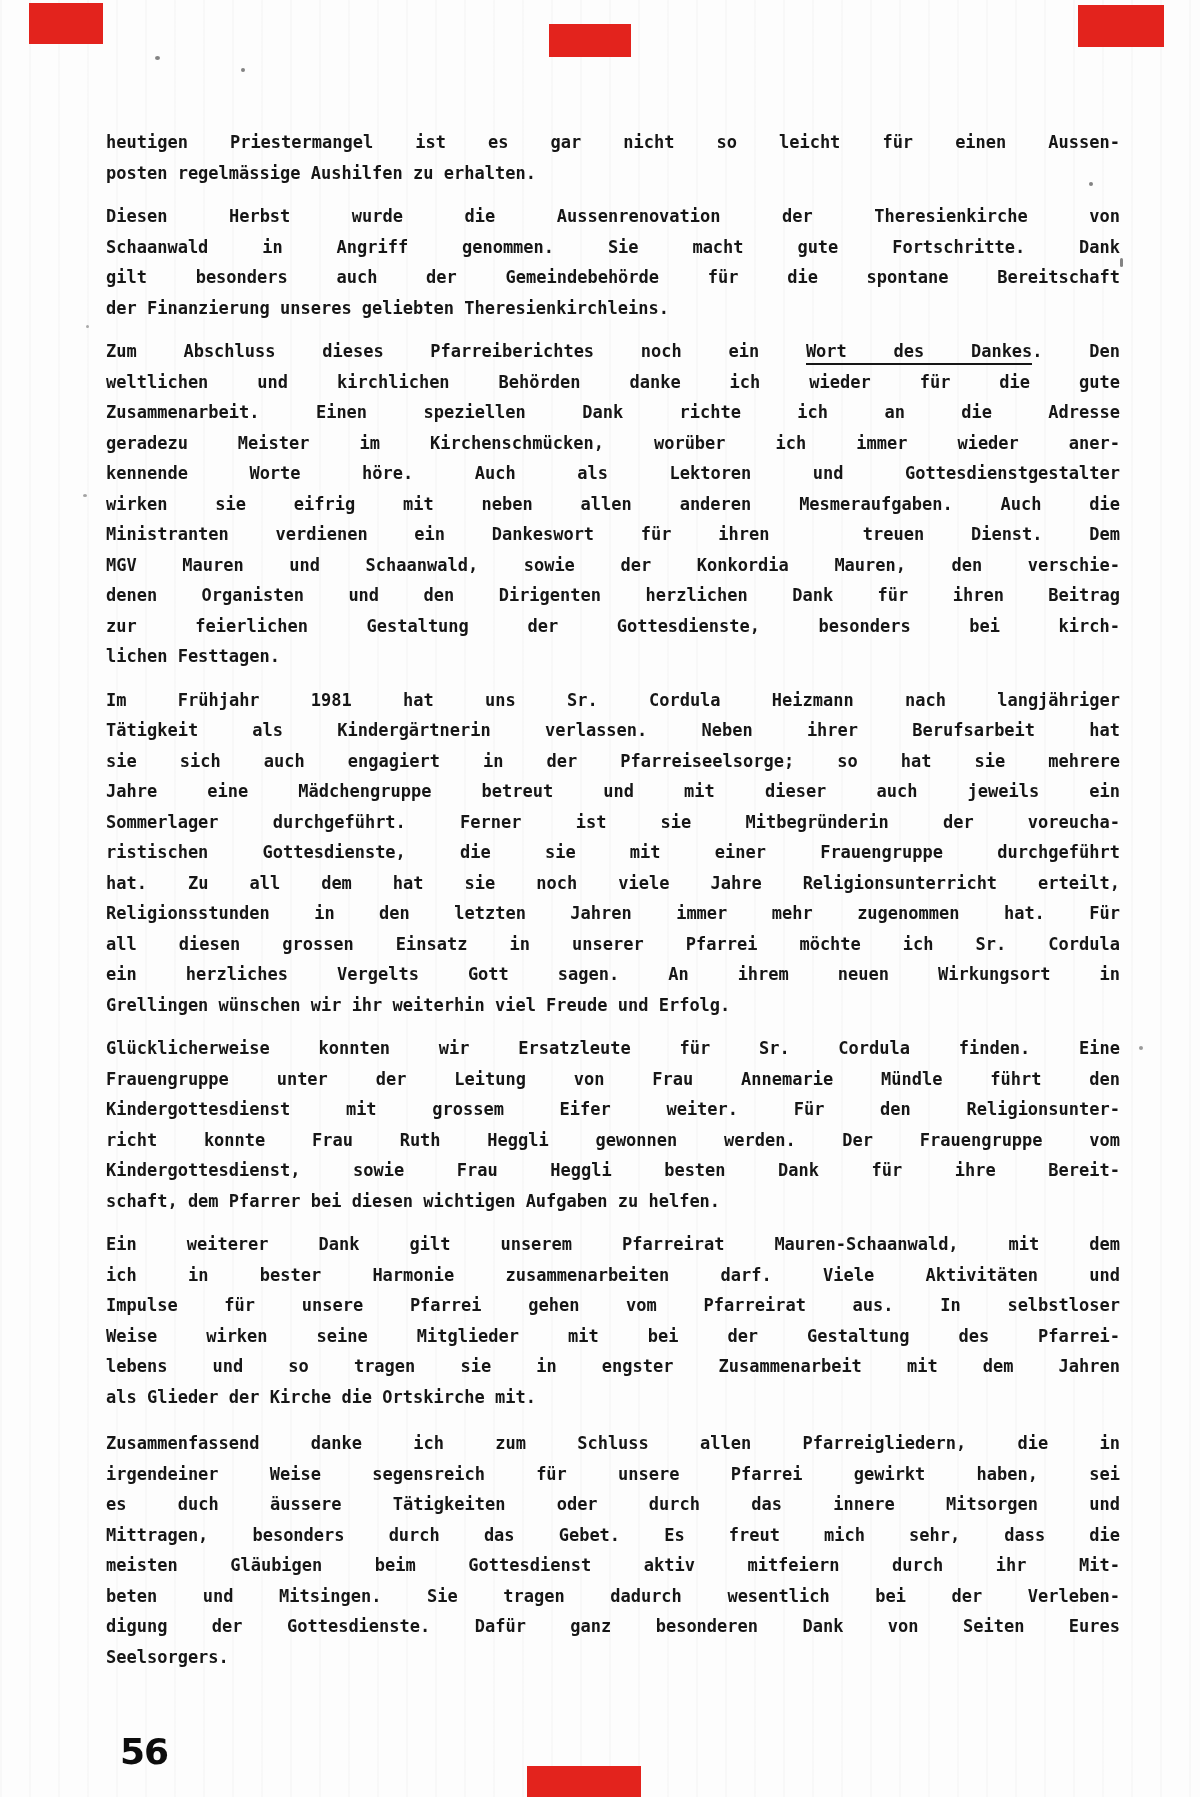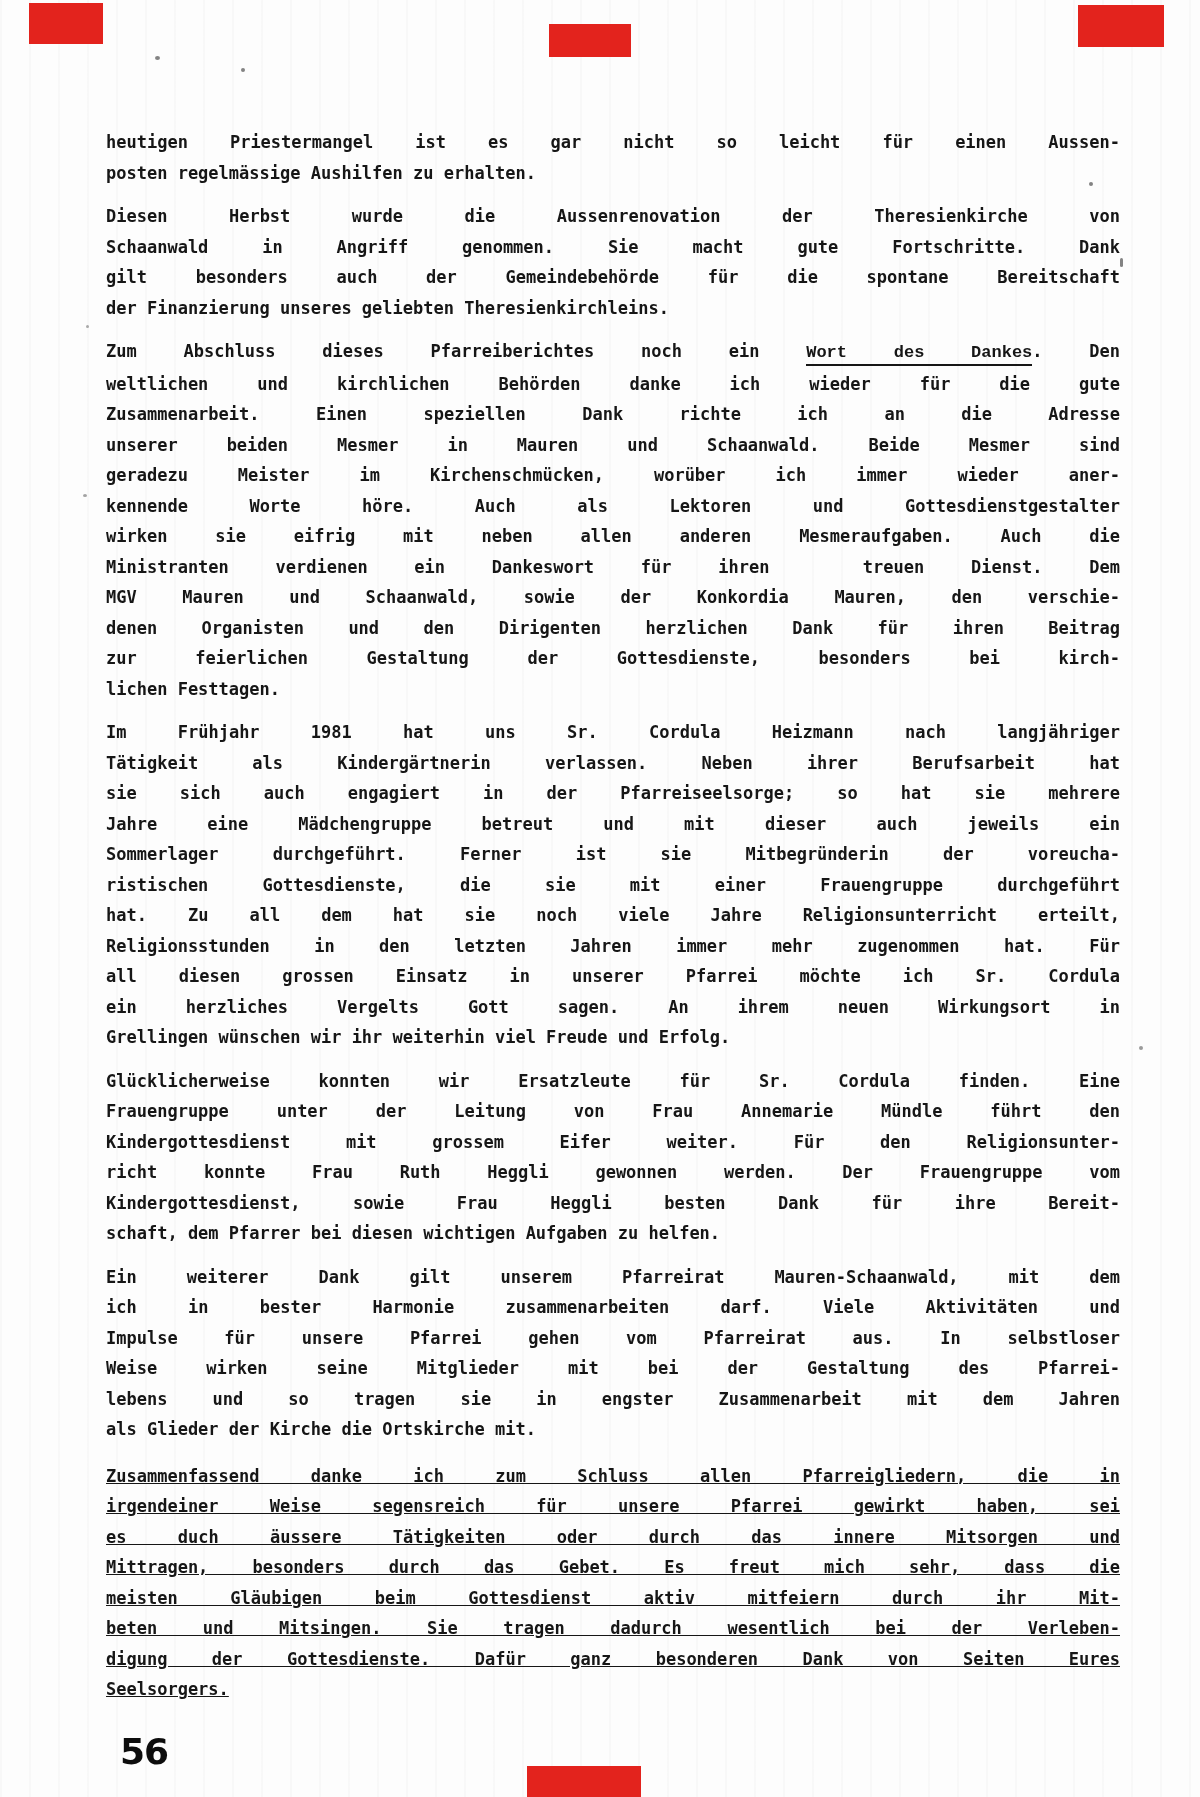--- a/index.html
+++ b/index.html
@@ -24,34 +24,33 @@
     left: 106px; top: 127px; width: 1014px;
     font-size: 17px;
     line-height: 30.5px;
     font-weight: bold;
     color: #161616;
     letter-spacing: 0;
   }
   .para { margin: 0 0 13px 0; }
   
   .para:nth-child(6) { margin-bottom: 16px; }
-  .para:last-child { margin-bottom: 16px; text-decoration: underline; }
+  .para:last-child { margin-bottom: 16px; }
   .line {
     text-align: justify;
     text-align-last: justify;
     min-height: 30.5px;
   }
   .line.last {
     text-align: center;
     text-align-last: left;
   }
   .underline {
     border-bottom: 2.6px solid #161616;
     padding-bottom: 2px;
-    font-family: Liberation Mono, monospace;
   }
   .page-number {
     position: absolute;
     left: 120px; top: 1731px;
     font-family: "DejaVu Sans", "Liberation Sans", sans-serif;
     font-weight: bold;
     font-size: 36px;
     letter-spacing: -1px;
     color: #0d0d0d;
   }
@@ -102,21 +101,20 @@
     <div class="para">
       <div class="line"><span>Diesen Herbst wurde die Aussenrenovation der Theresienkirche von</span></div>
       <div class="line"><span>Schaanwald in Angriff genommen. Sie macht gute Fortschritte. Dank</span></div>
       <div class="line"><span>gilt besonders auch der Gemeindebehörde für die spontane Bereitschaft</span></div>
       <div class="line last"><span>der Finanzierung unseres geliebten Theresienkirchleins.</span></div>
     </div>
     <div class="para">
       <div class="line"><span>Zum Abschluss dieses Pfarreiberichtes noch ein </span><span class="underline">Wort des Dankes</span><span>. Den</span></div>
       <div class="line"><span>weltlichen und kirchlichen Behörden danke ich wieder für die gute</span></div>
       <div class="line"><span>Zusammenarbeit. Einen speziellen Dank richte ich an die Adresse</span></div>
-      <div class="line"><span>unserer beiden Mesmer in Mauren und Schaanwald. Beide Mesmer sind</span></div>
       <div class="line"><span>geradezu Meister im Kirchenschmücken, worüber ich immer wieder aner-</span></div>
       <div class="line"><span>kennende Worte höre. Auch als Lektoren und Gottesdienstgestalter</span></div>
       <div class="line"><span>wirken sie eifrig mit neben allen anderen Mesmeraufgaben. Auch die</span></div>
       <div class="line"><span>Ministranten verdienen ein Dankeswort für ihren&nbsp; treuen Dienst. Dem</span></div>
       <div class="line"><span>MGV Mauren und Schaanwald, sowie der Konkordia Mauren, den verschie-</span></div>
       <div class="line"><span>denen Organisten und den Dirigenten herzlichen Dank für ihren Beitrag</span></div>
       <div class="line"><span>zur feierlichen Gestaltung der Gottesdienste, besonders bei kirch-</span></div>
       <div class="line last"><span>lichen Festtagen.</span></div>
     </div>
     <div class="para">

